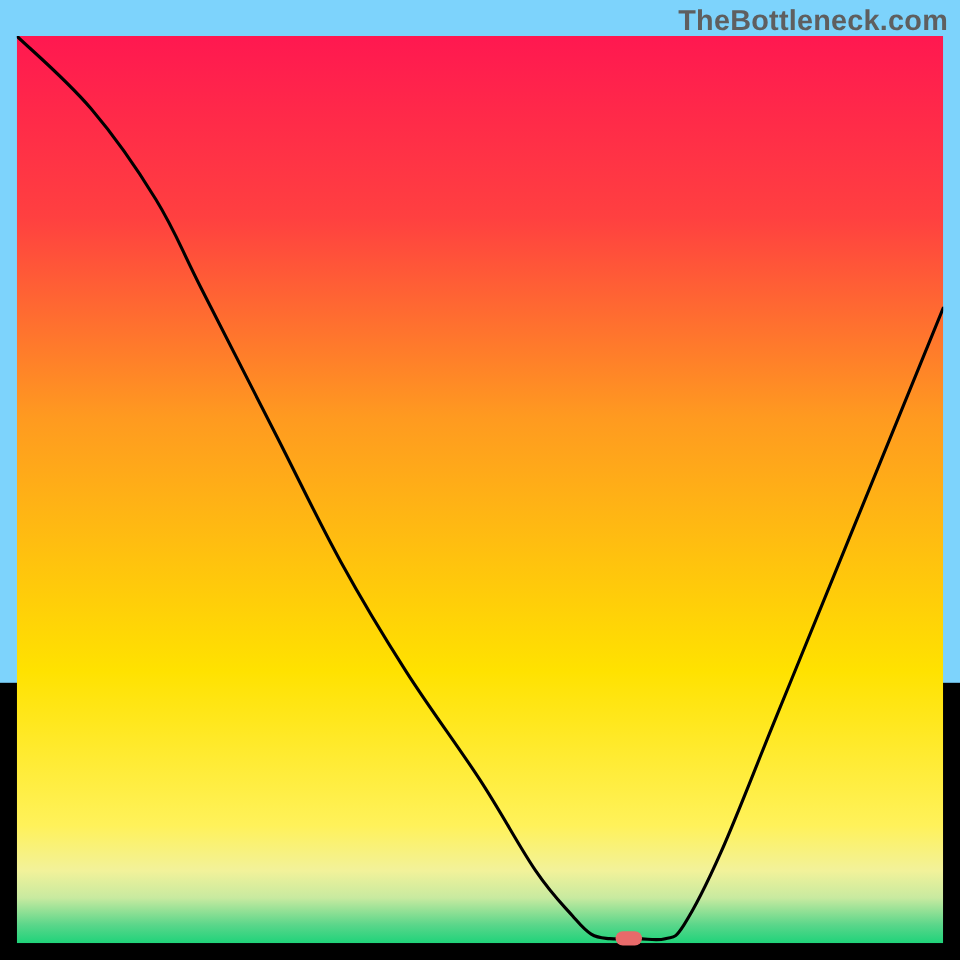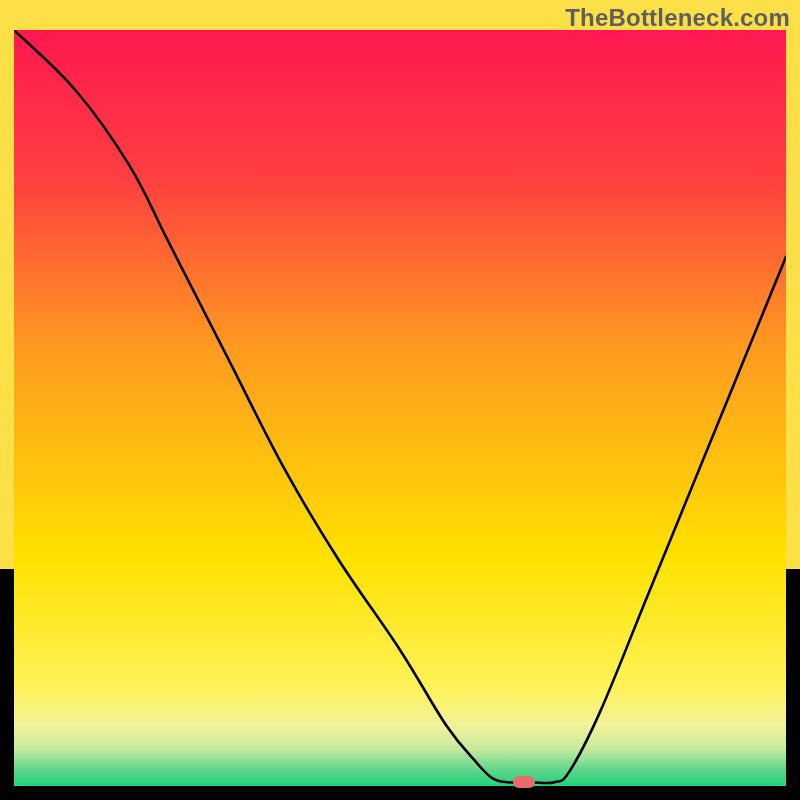--- a/index.html
+++ b/index.html
@@ -8,21 +8,21 @@
     width: 800px;
     height: 800px;
     background: #000;
     overflow: hidden;
     font-family: Arial, Helvetica, sans-serif;
   }
   .container {
     position: relative;
     width: 800px;
     height: 569px;
-    background: #fde047;
+    background: #7dd3fc;
   }
   .watermark {
     position: absolute;
     top: 4px;
     right: 10px;
     color: #5f5f5f;
     font-size: 24px;
     font-weight: 600;
     letter-spacing: 0.2px;
     z-index: 20;

